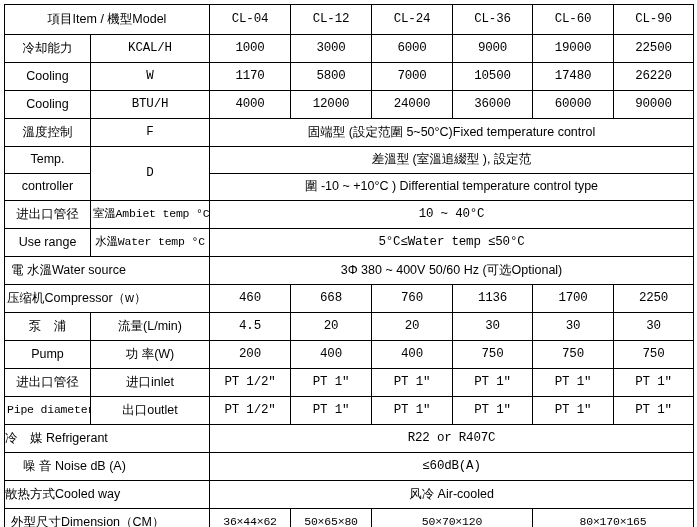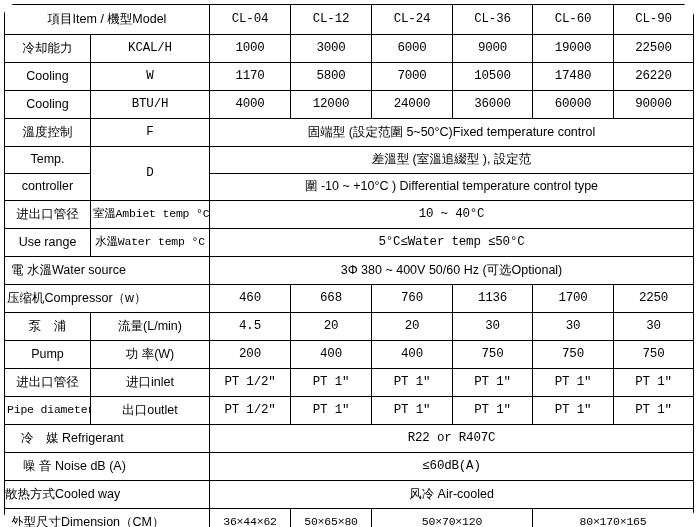--- a/index.html
+++ b/index.html
@@ -10,21 +10,20 @@
   body {
     font-family: "Liberation Sans", sans-serif;
     color: #000000;
   }
   #sheet {
     width: 697px;
     height: 527px;
     position: relative;
     overflow: hidden;
     background: #ffffff;
-    border-radius: 27px;
   }
   table.spec {
     border-collapse: collapse;
     table-layout: fixed;
     width: 689px;
     margin: 4px;
     font-size: 12.5px;
   }
   table.spec td {
     border: 1px solid #000000;
@@ -186,21 +185,21 @@
       <td>出口outlet</td>
       <td class="mono">PT 1/2″</td>
       <td class="mono">PT 1″</td>
       <td class="mono">PT 1″</td>
       <td class="mono">PT 1″</td>
       <td class="mono">PT 1″</td>
       <td class="mono">PT 1″</td>
     </tr>
 
     <tr class="h-row">
-      <td colspan="2" style="text-align:left; padding-left:16px">冷　媒 Refrigerant</td>
+      <td colspan="2" style="text-align:left; padding-left:0">冷　媒 Refrigerant</td>
       <td colspan="6" class="mono">R22 or R407C</td>
     </tr>
 
     <tr class="h-row">
       <td colspan="2" style="text-align:left; padding-left:18px">噪 音 Noise dB (A)</td>
       <td colspan="6" class="mono">≤60dB(A)</td>
     </tr>
 
     <tr class="h-row">
       <td colspan="2" style="text-align:left; padding-left:0">散热方式Cooled way</td>

